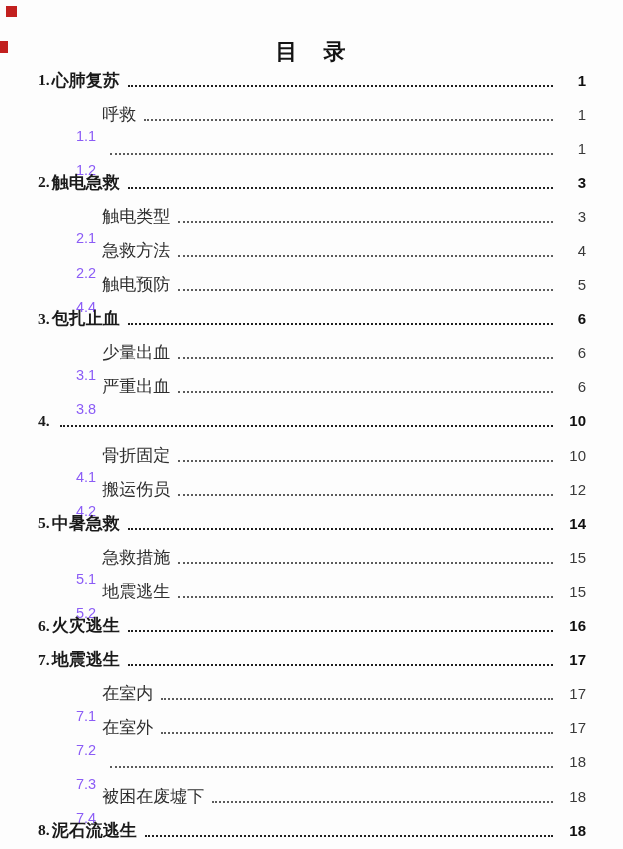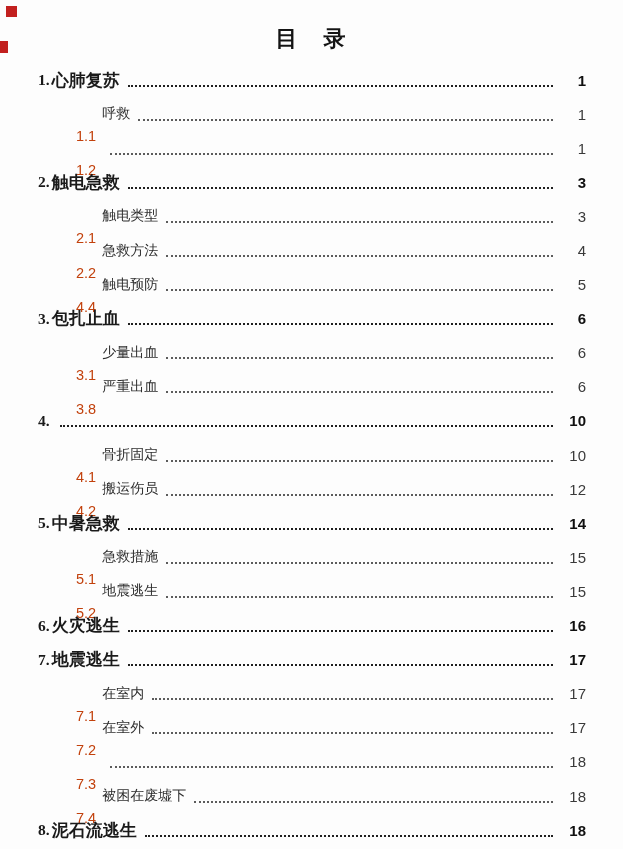--- a/index.html
+++ b/index.html
@@ -3,40 +3,40 @@
 <meta charset="utf-8">
 <style>
   html,body{margin:0;padding:0;}
   body{
     width:623px;height:849px;overflow:hidden;position:relative;
     background:#fdfdfd;
     font-family:"Liberation Serif","DejaVu Serif",serif;
     color:#222;
   }
   .title{
-    position:absolute;top:9px;left:0;right:0;
+    position:absolute;top:22px;left:0;right:0;
     text-align:center;font-size:22px;font-weight:bold;
     letter-spacing:2px;color:#141414;
   }
   .toc{position:absolute;top:63px;left:0;width:623px;list-style:none;margin:0;padding:0;}
   .row{
     display:flex;align-items:center;
     height:34.1px;box-sizing:border-box;
     padding-right:37px;cursor:default;
   }
   .l1{padding-left:38px;font-weight:bold;color:#1a1a1a;}
   .l2{padding-left:76px;color:#2e2e2e;}
   .num{flex:none;}
   .l1 .num{font-size:15.5px;margin-right:2px;}
   .l2 .num{
     font-family:"Liberation Sans","DejaVu Sans",sans-serif;
-    font-size:14.5px;margin-right:6px;color:#c2410c;margin-top:44px;
+    font-size:14.5px;margin-right:6px;color:#8b5cf6;margin-top:44px;
   }
   .txt{flex:none;font-size:17px;white-space:nowrap;text-align:right;}
-  .l2 .txt{font-size:14px;}
+  .l2 .txt{font-size:17px;}
   .leader{
     flex:1;height:13px;margin:0 7px 0 8px;
     border-bottom:2px dotted #5c5c5c;
     transform:translateY(-1px);
   }
   .l1 .leader{border-bottom-color:#1f1f1f;}
   .page{
     flex:none;min-width:26px;text-align:right;
     font-family:"Liberation Sans","DejaVu Sans",sans-serif;
     font-size:15px;color:#3a3a3a;font-weight:normal;

